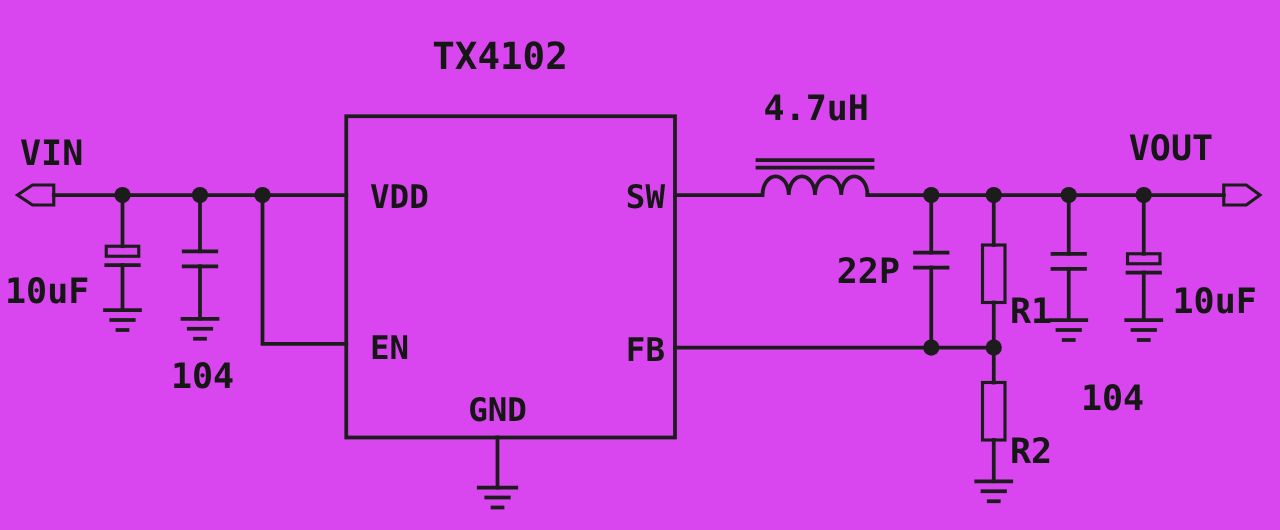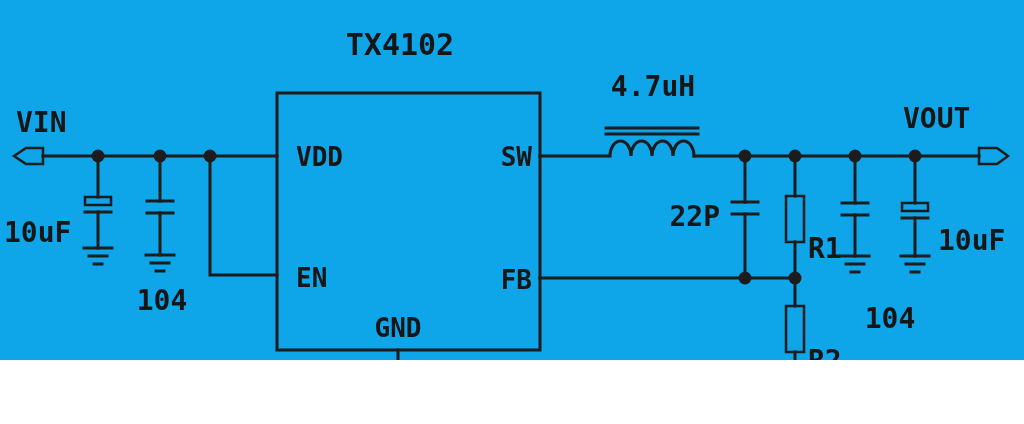--- a/index.html
+++ b/index.html
@@ -2,22 +2,22 @@
 <html><head>
 <meta charset="utf-8">
 <style>
   html, body {
     margin: 0;
     padding: 0;
     background: #ffffff;
   }
   .canvas {
     width: 1024px;
-    height: 360px;
-    background: #0ea5e9;
+    height: 424px;
+    background: #d946ef;
     position: relative;
     overflow: hidden;
   }
   svg { display: block; }
   .wire {
     stroke: #1c1c1c;
     stroke-width: 3;
     fill: none;
     stroke-linecap: square;
   }

